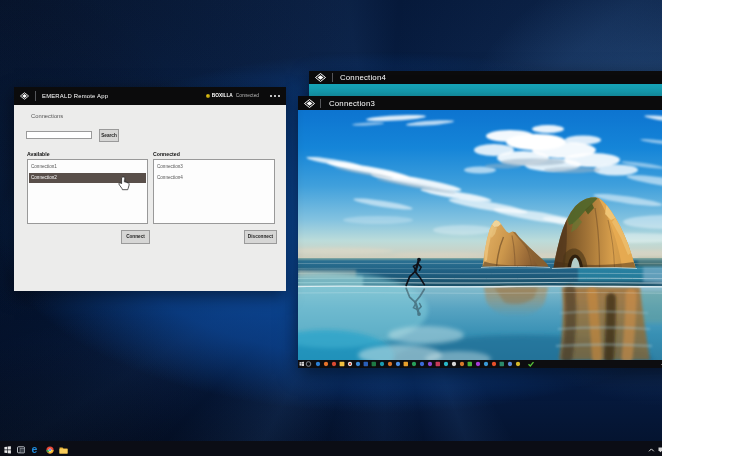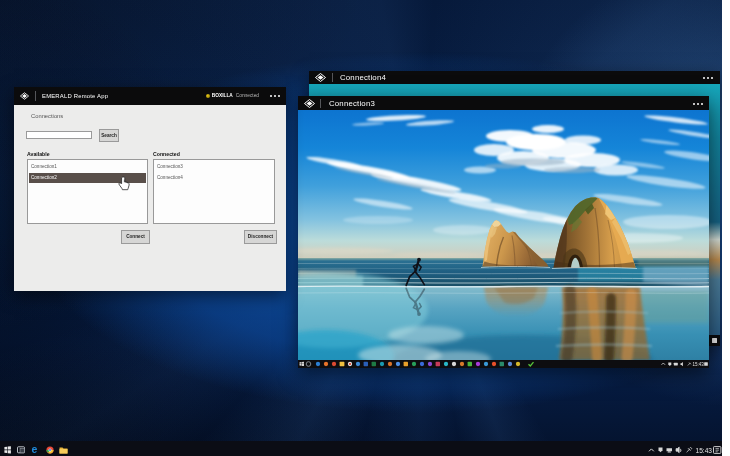--- a/index.html
+++ b/index.html
@@ -1,14 +1,14 @@
 <!DOCTYPE html>
 <html><head><meta charset="utf-8"><style>
 html,body{margin:0;padding:0;width:730px;height:456px;overflow:hidden;font-family:"Liberation Sans",sans-serif;}
-#desktop{position:relative;width:722px;height:456px;overflow:hidden;
+#desktop{position:relative;width:662px;height:456px;overflow:hidden;
 background:
  radial-gradient(ellipse 460px 215px at 58% 51%, rgba(14,84,172,1), rgba(11,68,146,.75) 58%, rgba(0,0,0,0) 84%),
  radial-gradient(circle 340px at 101% 40%, rgba(90,155,225,.5), rgba(0,0,0,0) 66%),
  conic-gradient(from 150deg at 58% 47%, rgba(0,0,0,0) 0deg, rgba(80,140,215,.10) 10deg, rgba(0,0,0,0) 20deg, rgba(70,130,205,.07) 30deg, rgba(0,0,0,0) 44deg, rgba(80,140,215,.11) 58deg, rgba(0,0,0,0) 74deg, rgba(70,130,205,.06) 88deg, rgba(0,0,0,0) 102deg, rgba(80,140,215,.08) 200deg, rgba(0,0,0,0) 214deg, rgba(80,140,215,.09) 260deg, rgba(0,0,0,0) 276deg),
  radial-gradient(ellipse 620px 330px at 0% 102%, rgba(1,4,12,.55), rgba(0,0,0,0) 70%),
  radial-gradient(ellipse 360px 420px at -4% 55%, rgba(1,4,12,.5), rgba(0,0,0,0) 70%),
  radial-gradient(ellipse 520px 270px at 0% -2%, rgba(2,5,14,.45), rgba(0,0,0,0) 70%),
  linear-gradient(180deg,#06193a 0%,#082047 45%,#07204c 75%,#04122c 100%);}
 .win{position:absolute;}
 .tbar{position:absolute;left:0;top:0;right:0;background:#0b0b0c;display:flex;align-items:center;}

